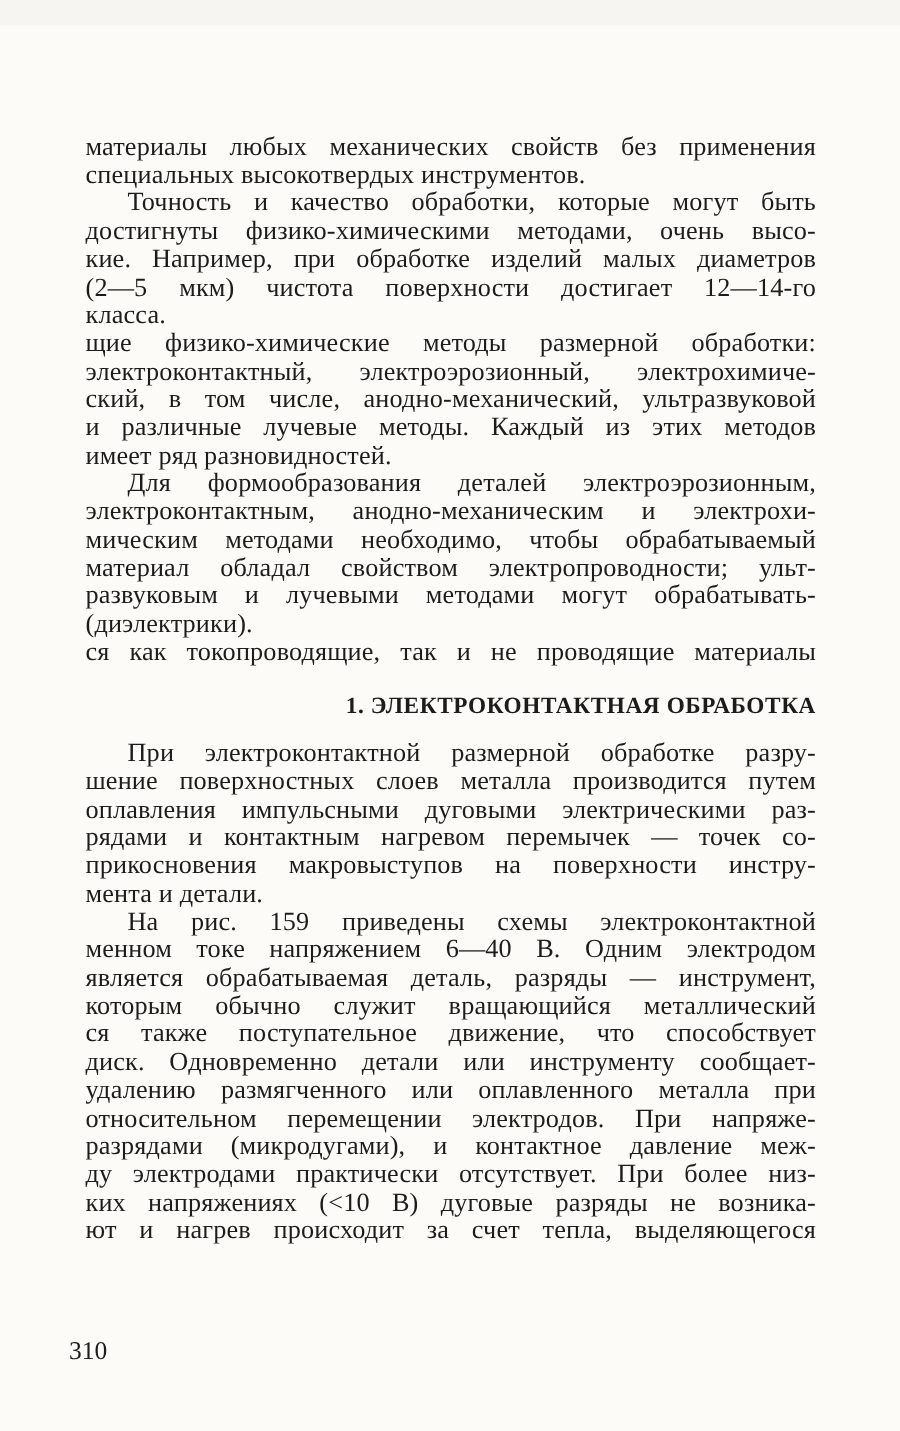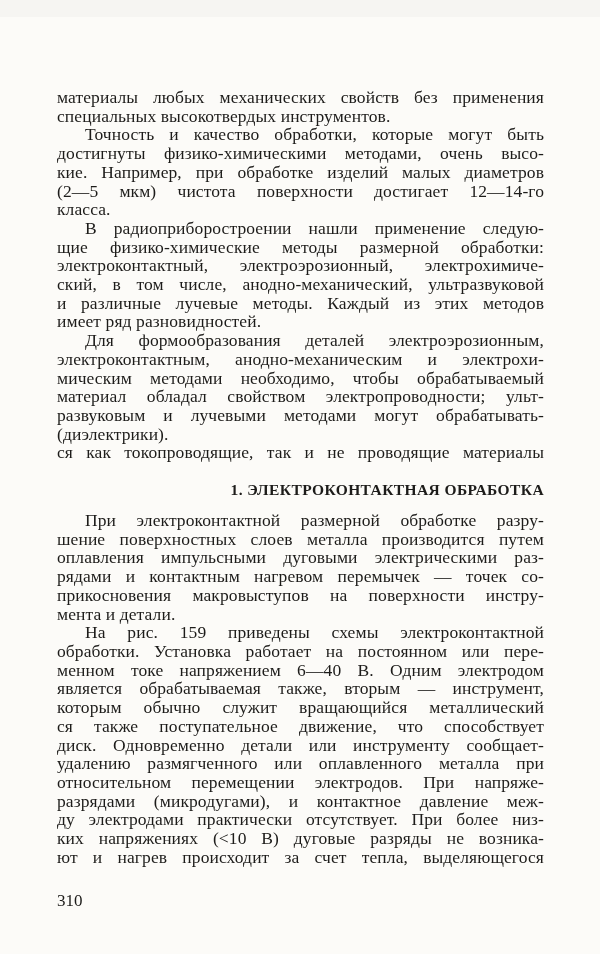--- a/index.html
+++ b/index.html
@@ -36,21 +36,21 @@
   .heading {
     font-weight: bold;
     font-size: 15.5px;
     line-height: 19px;
     letter-spacing: 0.4px;
     text-align: right;
     margin: 18px 0 12px 0;
   }
   .page-number {
     position: absolute;
-    left: 57px;
+    left: 46px;
     top: 874px;
     font-size: 17px;
     line-height: 19px;
   }
 </style>
 </head>
 <body>
 
 <div class="page">
   <div class="text-block">
@@ -59,21 +59,20 @@
         <div class="line last">специальных высокотвердых инструментов.</div>
       </div>
       <div class="paragraph">
         <div class="line indent">Точность и качество обработки, которые могут быть</div>
         <div class="line">достигнуты физико-химическими методами, очень высо-</div>
         <div class="line">кие. Например, при обработке изделий малых диаметров</div>
         <div class="line">(2—5 мкм) чистота поверхности достигает 12—14-го</div>
         <div class="line last">класса.</div>
       </div>
       <div class="paragraph">
-        <div class="line indent">В радиоприборостроении нашли применение следую-</div>
         <div class="line">щие физико-химические методы размерной обработки:</div>
         <div class="line">электроконтактный, электроэрозионный, электрохимиче-</div>
         <div class="line">ский, в том числе, анодно-механический, ультразвуковой</div>
         <div class="line">и различные лучевые методы. Каждый из этих методов</div>
         <div class="line last">имеет ряд разновидностей.</div>
       </div>
       <div class="paragraph">
         <div class="line indent">Для формообразования деталей электроэрозионным,</div>
         <div class="line">электроконтактным, анодно-механическим и электрохи-</div>
         <div class="line">мическим методами необходимо, чтобы обрабатываемый</div>
@@ -86,23 +85,22 @@
       <div class="paragraph">
         <div class="line indent">При электроконтактной размерной обработке разру-</div>
         <div class="line">шение поверхностных слоев металла производится путем</div>
         <div class="line">оплавления импульсными дуговыми электрическими раз-</div>
         <div class="line">рядами и контактным нагревом перемычек — точек со-</div>
         <div class="line">прикосновения макровыступов на поверхности инстру-</div>
         <div class="line last">мента и детали.</div>
       </div>
       <div class="paragraph">
         <div class="line indent">На рис. 159 приведены схемы электроконтактной</div>
-        <div class="line">обработки. Установка работает на постоянном или пере-</div>
         <div class="line">менном токе напряжением 6—40 В. Одним электродом</div>
-        <div class="line">является обрабатываемая также, вторым — инструмент,</div>
+        <div class="line">является обрабатываемая деталь, разряды — инструмент,</div>
         <div class="line">которым обычно служит вращающийся металлический</div>
         <div class="line">ся также поступательное движение, что  способствует</div>
         <div class="line">диск. Одновременно детали или инструменту сообщает-</div>
         <div class="line">удалению размягченного или оплавленного металла при</div>
         <div class="line">относительном перемещении электродов. При напряже-</div>
         <div class="line">разрядами (микродугами), и контактное давление меж-</div>
         <div class="line">ду электродами практически отсутствует. При более низ-</div>
         <div class="line">ких напряжениях (&lt;10 В) дуговые разряды не возника-</div>
         <div class="line">ют и нагрев происходит за счет тепла, выделяющегося</div>
       </div>

